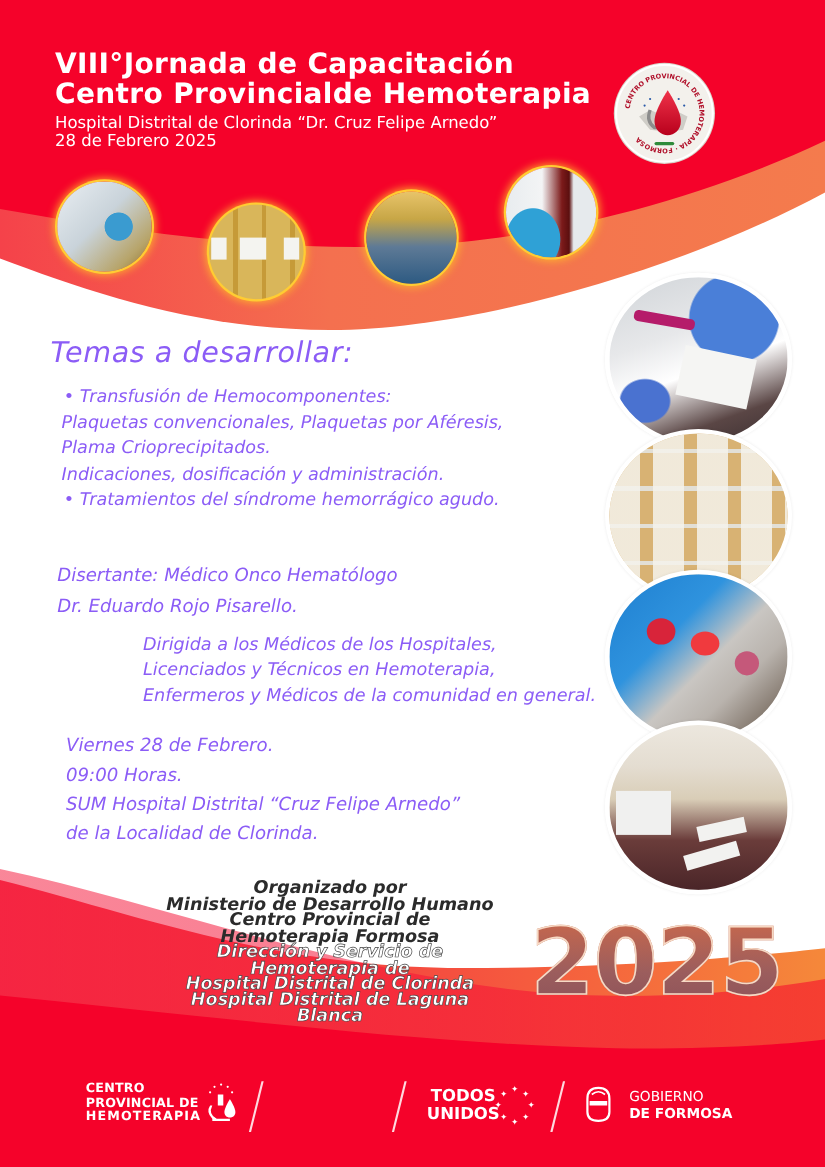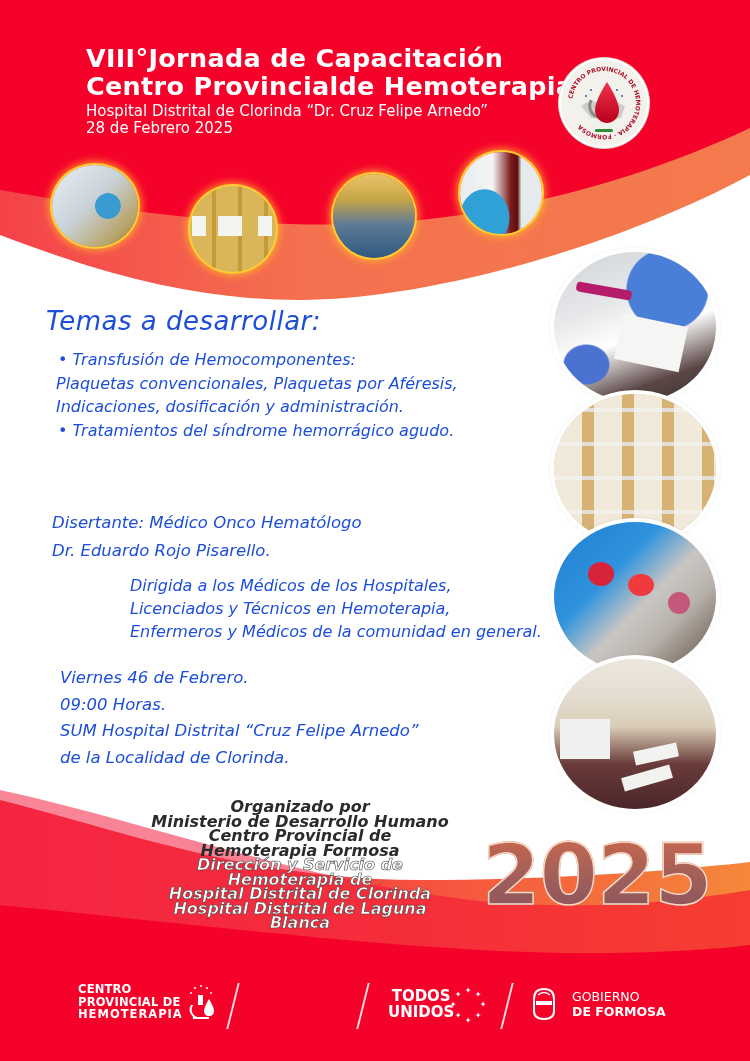--- a/index.html
+++ b/index.html
@@ -7,21 +7,21 @@
     width: 750px; height: 1061px; overflow: hidden; position: relative;
     background: #ffffff;
     font-family: "DejaVu Sans", sans-serif;
   }
   .abs { position: absolute; }
 
   
   #bg-svg { position: absolute; left: 0; top: 0; width: 750px; height: 1061px; z-index: 0; }
 
   
-  .hdr { position: absolute; left: 50px; top: 44px; color: #ffffff; z-index: 2; margin-left: 36px; }
+  .hdr { position: absolute; left: 50px; top: 44px; color: #ffffff; z-index: 2; }
   .hdr .t1, .hdr .t2 {
     font-family: "DejaVu Sans", sans-serif; font-weight: bold;
     font-size: 25.5px; line-height: 28px; letter-spacing: 0.3px; white-space: nowrap;
   }
   .hdr .t3, .hdr .t4 {
     font-family: "DejaVu Sans", sans-serif; font-size: 15px; line-height: 17px; white-space: nowrap;
   }
   .hdr .t3 { margin-top: 3px; }
 
   
@@ -37,21 +37,21 @@
     box-shadow: 0 0 0 2px #ffcc33, 0 0 8px 3px rgba(255,190,40,0.85);
   }
 
   
   .photo-right {
     position: absolute; width: 162px; height: 150px; border-radius: 50%; overflow: hidden; z-index: 3;
     border: 4px solid #ffffff; box-shadow: 0 0 3px rgba(0,0,0,0.08);
   }
 
   
-  .body-text { position: absolute; color: #1d4ed8; font-style: italic; z-index: 2; }
+  .body-text { position: absolute; color: #8b5cf6; font-style: italic; z-index: 2; }
   .temas-title { left: 46px; top: 306px; font-size: 26px; font-family: "DejaVu Sans", sans-serif; letter-spacing: 0.5px; }
   .temas-list { left: 58px; top: 348px; font-size: 16px; line-height: 23.5px; }
   .temas-list div { white-space: nowrap; }
   .disertante { left: 52px; top: 509px; font-size: 16.5px; line-height: 28px; }
   .dirigida { left: 86px; top: 574px; font-size: 16px; line-height: 23px; margin-left: 44px; }
   .fecha { left: 60px; top: 665px; font-size: 16.5px; line-height: 26.5px; }
 
   
   .org { position: absolute; left: 150px; top: 800px; width: 300px; text-align: center;
     font-style: italic; font-size: 16px; line-height: 14.5px; color: #2b2b2b; z-index: 2; }
@@ -173,37 +173,38 @@
      background: linear-gradient(180deg,#ece7de 0%,#e4ddd1 25%,#d9cdb7 45%,#6a3c3a 70%,#4a2528 100%);">
   <div style="position:absolute; left:6px; top:60px; width:50px; height:40px; background:#f0f0ef;"></div>
   <div style="position:absolute; left:80px; top:88px; width:44px; height:14px; background:#f2f2f0; transform:rotate(-12deg);"></div>
   <div style="position:absolute; left:68px; top:112px; width:50px; height:14px; background:#f2f2f0; transform:rotate(-16deg);"></div>
 </div>
 
 <div class="body-text temas-title">Temas a desarrollar:</div>
 <div class="body-text temas-list">
   <div>• Transfusión de Hemocomponentes:</div>
   <div style="margin-left:-2px;">Plaquetas convencionales, Plaquetas por Aféresis,</div>
+  <div style="margin-left:-2px;">Plama Crioprecipitados.</div>
   <div style="margin-left:-2px;">Indicaciones, dosificación y administración.</div>
   <div>• Tratamientos del síndrome hemorrágico agudo.</div>
 </div>
 
 <div class="body-text disertante">
   <div>Disertante: Médico Onco Hematólogo</div>
   <div>Dr. Eduardo Rojo Pisarello.</div>
 </div>
 
 <div class="body-text dirigida">
   <div>Dirigida a los Médicos de los Hospitales,</div>
   <div>Licenciados y Técnicos en Hemoterapia,</div>
   <div>Enfermeros y Médicos de la comunidad en general.</div>
 </div>
 
 <div class="body-text fecha">
-  <div>Viernes 46 de Febrero.</div>
+  <div>Viernes 28 de Febrero.</div>
   <div>09:00 Horas.</div>
   <div>SUM Hospital Distrital “Cruz Felipe Arnedo”</div>
   <div>de la Localidad de Clorinda.</div>
 </div>
 
 <div class="org">
   <div class="strong">Organizado por</div>
   <div class="strong">Ministerio de Desarrollo Humano</div>
   <div class="strong">Centro Provincial de Hemoterapia Formosa</div>
   <div class="outlined">Dirección y Servicio de Hemoterapia de</div>

